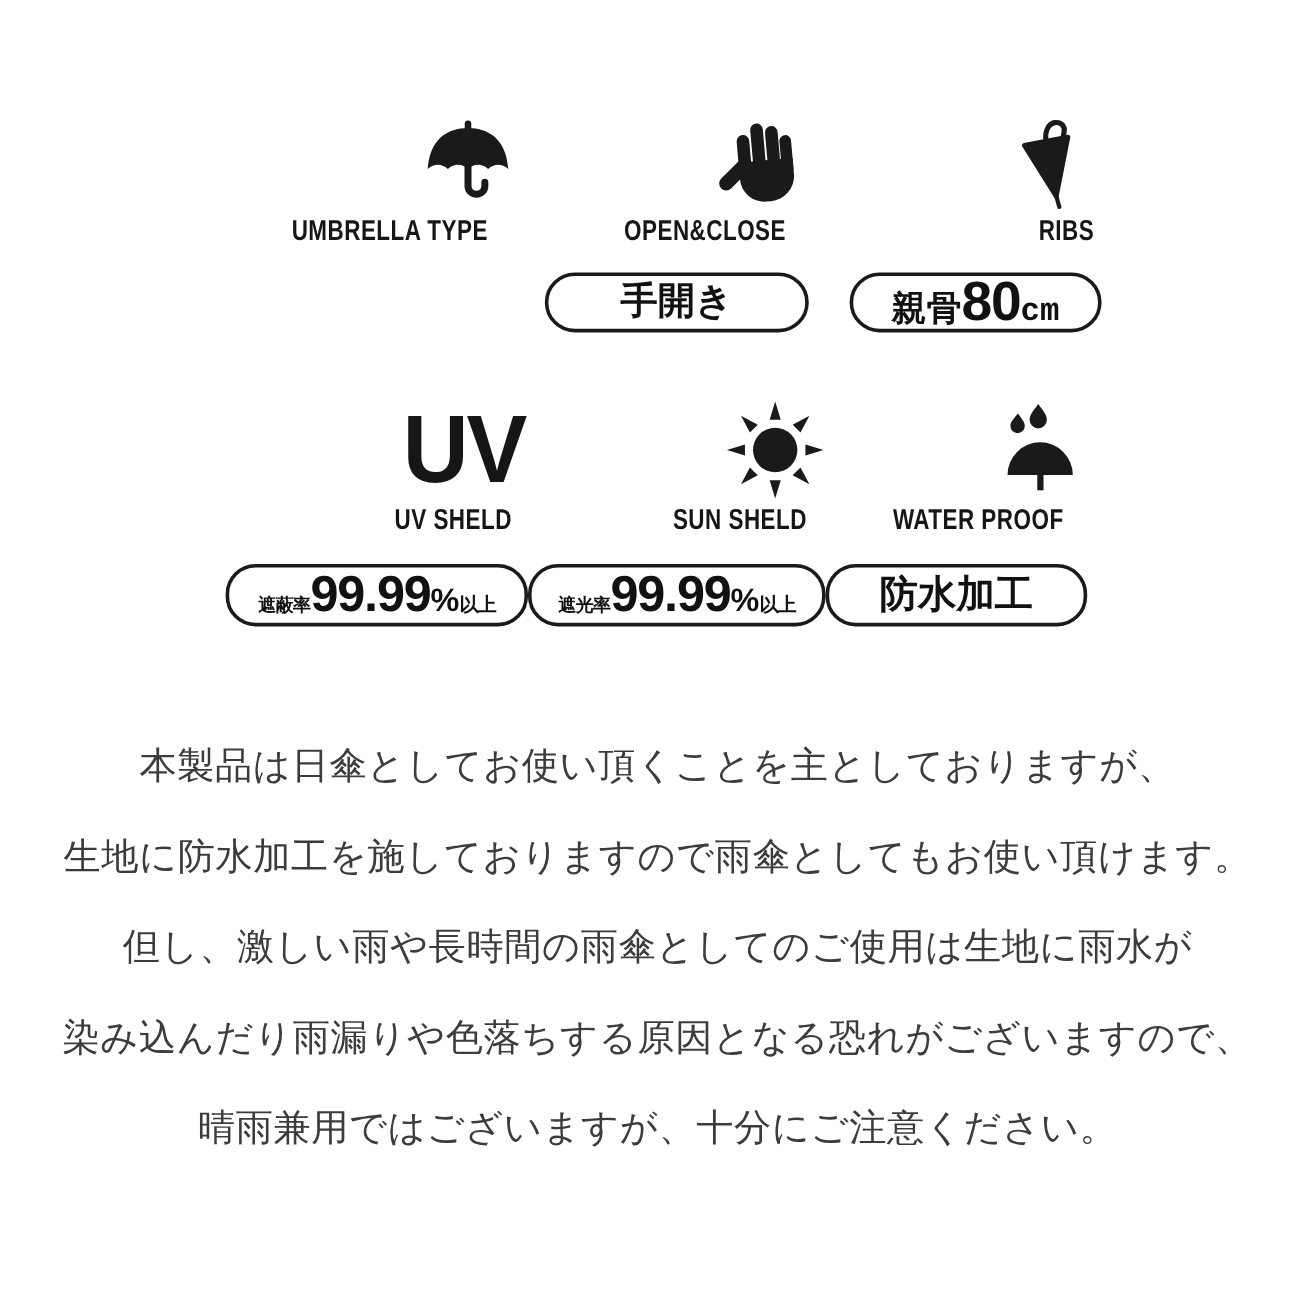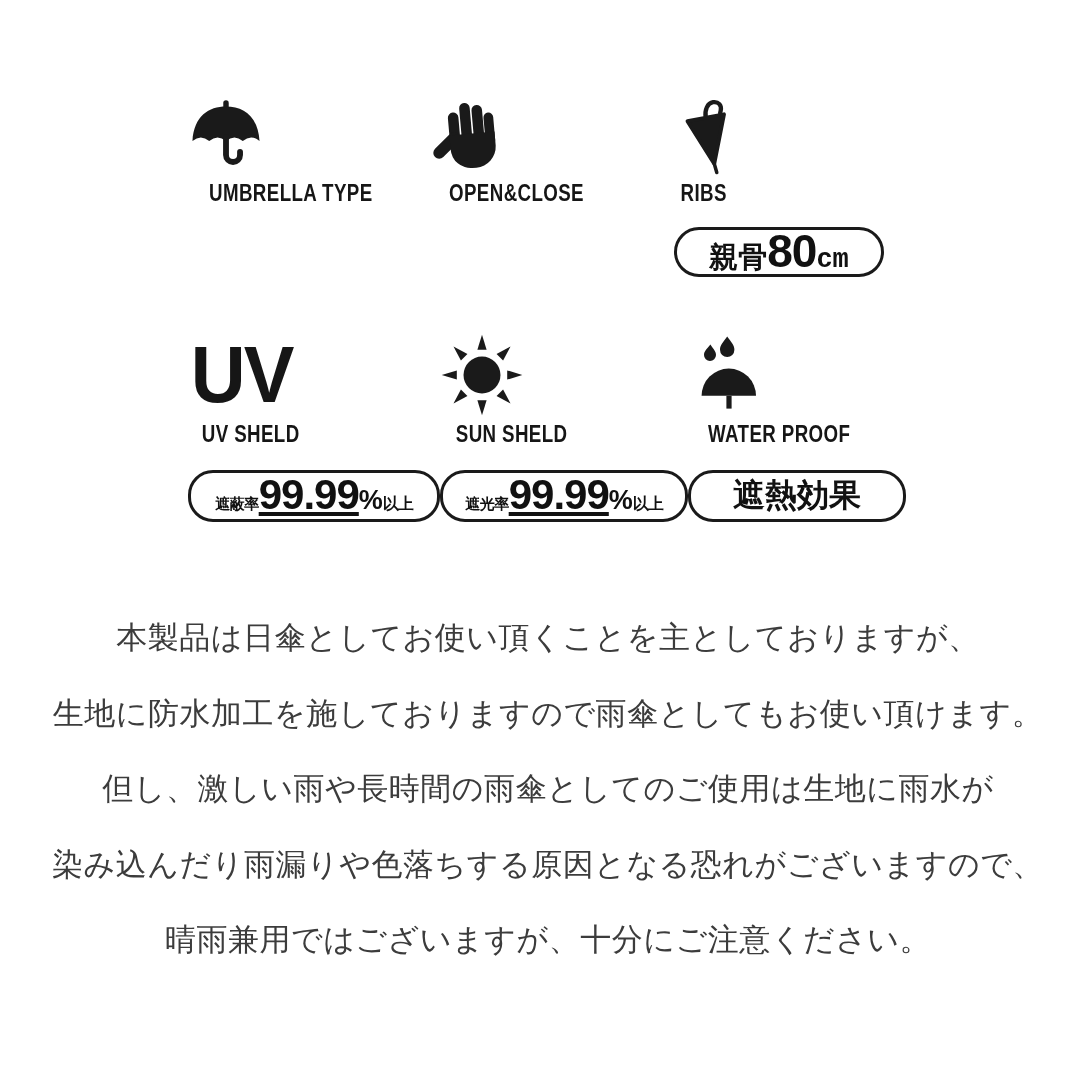--- a/index.html
+++ b/index.html
@@ -7,21 +7,21 @@
     width:1080px;height:1080px;background:#ffffff;
     font-family:"Liberation Sans","DejaVu Sans",sans-serif;
     position:relative;overflow:hidden;color:#1a1a1a;
   }
   .page{position:absolute;inset:0;}
 
   
   .feature-row{position:absolute;left:50%;display:flex;align-items:flex-start;}
   .row1{top:98px;transform:translateX(calc(-50% + 12px));}
   .row2{top:333px;transform:translateX(calc(-50% + 7px));}
-  .feat{display:flex;flex-direction:column;align-items:flex-start;}
+  .feat{display:flex;flex-direction:column;align-items:flex-end;}
   .row1 .feat{width:244px;}
 
   .icon-area{height:78px;display:flex;align-items:flex-end;justify-content:center;}
   .row2 .icon-area{height:84px;align-items:center;}
 
   .feat-label{
     margin-top:4px;line-height:26px;font-weight:700;font-size:24px;
     white-space:nowrap;display:inline-block;transform:scaleX(0.78);
     letter-spacing:0.5px;color:#161616;
   }
@@ -34,21 +34,21 @@
   }
   .row2 .badge{margin-top:23px;height:52px;line-height:44px;}
 
   .w216{width:216px}.w220{width:220px}.w210{width:210px}
   .w252{width:252px}.w248{width:248px}.w218{width:218px}.w214{width:214px}
 
   .fs29{font-size:29px}.fs31{font-size:31px}.fs32{font-size:32px}
   .num-lg{font-size:46px;letter-spacing:-1px;}
   .unit-md{font-size:27px;font-family:Liberation Mono, monospace;}
   .pre-sm{font-size:15px;letter-spacing:-0.5px;margin-top:23px;}
-  .num-md{font-size:42px;letter-spacing:-1px;text-decoration:underline;}
+  .num-md{font-size:42px;letter-spacing:-1px;}
   .pct{font-size:27px;}
   .suf-sm{font-size:16px;letter-spacing:-1px;}
 
   .uv-mark{
     font-size:80px;font-weight:700;letter-spacing:-2px;line-height:80px;
     display:inline-block;transform:scaleX(0.95);color:#161616;
   }
 
   
   .description{
@@ -85,20 +85,23 @@
             <rect x="26" y="17" width="13.5" height="46" rx="6.75"></rect>
             <rect x="41.5" y="6" width="13.5" height="56" rx="6.75"></rect>
             <rect x="57" y="10" width="13.5" height="53" rx="6.75"></rect>
             <rect x="71.5" y="21" width="12.5" height="42" rx="6.25"></rect>
             <rect x="0" y="51" width="42" height="15" rx="7.5" transform="rotate(-40 21 58)"></rect>
             <path d="M26 46 H84 V64 A27 27 0 0 1 57 90 H52 A26 26 0 0 1 26 64 Z"></path>
           </g>
         </svg>
       </div>
       <span class="feat-label">OPEN&amp;CLOSE</span>
+      <div class="badge w220 fs31">
+        <span>手開き</span>
+      </div>
     </div>
 
     <div class="feat">
       <div class="icon-area">
         <svg width="78" height="78" viewBox="0 0 100 100">
           <g transform="rotate(4 50 50)">
             <path d="M39 26 C36.5 16 40 7 47 5.5 C54 4 58.5 9 57.5 15.5 L57 19" fill="none" stroke="#1a1a1a" stroke-width="5.5" stroke-linecap="round"></path>
             <path d="M16 32 L62 20 L54 84 Z" fill="#1a1a1a" stroke="#1a1a1a" stroke-width="5" stroke-linejoin="round"></path>
             <path d="M54 84 L58 95" fill="none" stroke="#1a1a1a" stroke-width="4.5" stroke-linecap="round"></path>
           </g>
@@ -152,21 +155,21 @@
           <g fill="#1a1a1a">
             <path d="M28 12 c4 6 7 9 7 13 a7.5 7.5 0 1 1 -15 0 c0 -4 3 -7 8 -13 z"></path>
             <path d="M49 2 c5 7 9 11 9 16.5 a9 9 0 1 1 -18 0 c0 -5.5 4 -9.5 9 -16.5 z"></path>
             <path d="M17 76 a34 34 0 0 1 68 0 z"></path>
             <rect x="48" y="76" width="6.5" height="16"></rect>
           </g>
         </svg>
       </div>
       <span class="feat-label">WATER PROOF</span>
       <div class="badge w218 fs32">
-        <span>遮熱効果</span>
+        <span>防水加工</span>
       </div>
     </div>
 
 
   </div>
 
   <div class="description">
     <div class="line">本製品は日傘としてお使い頂くことを主としておりますが、</div>
     <div class="line">生地に防水加工を施しておりますので雨傘としてもお使い頂けます。</div>
     <div class="line">但し、激しい雨や長時間の雨傘としてのご使用は生地に雨水が</div>

